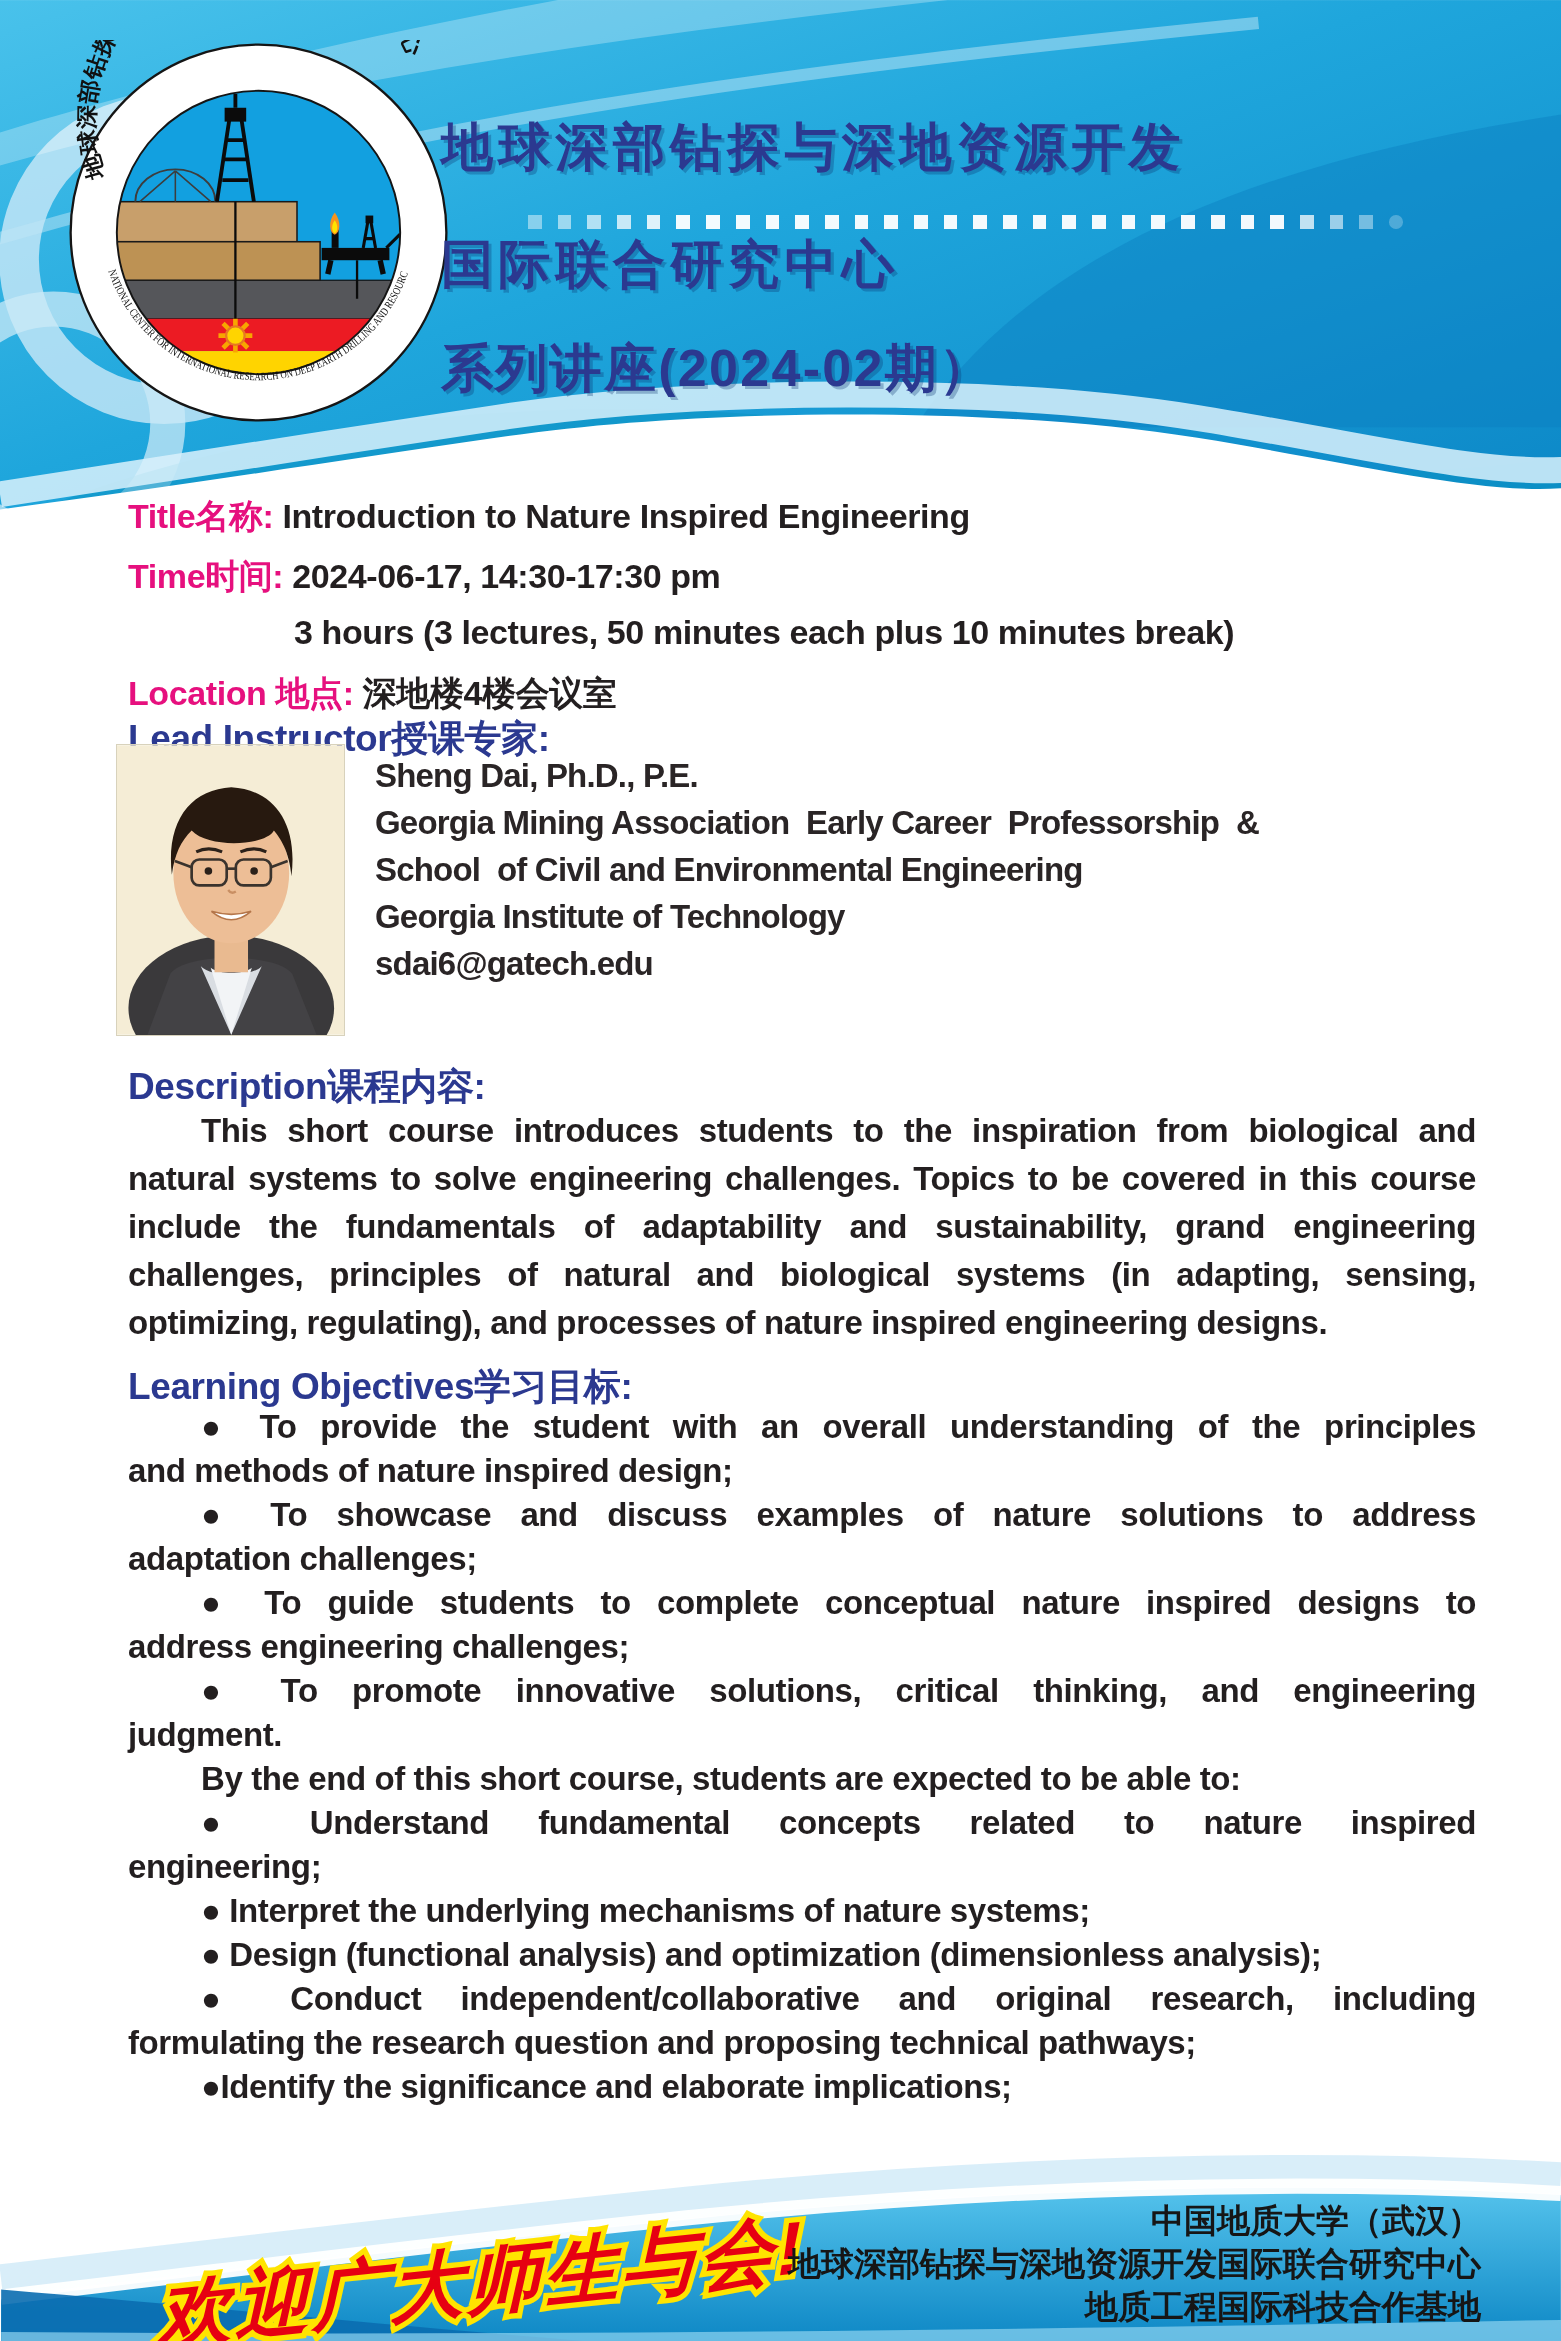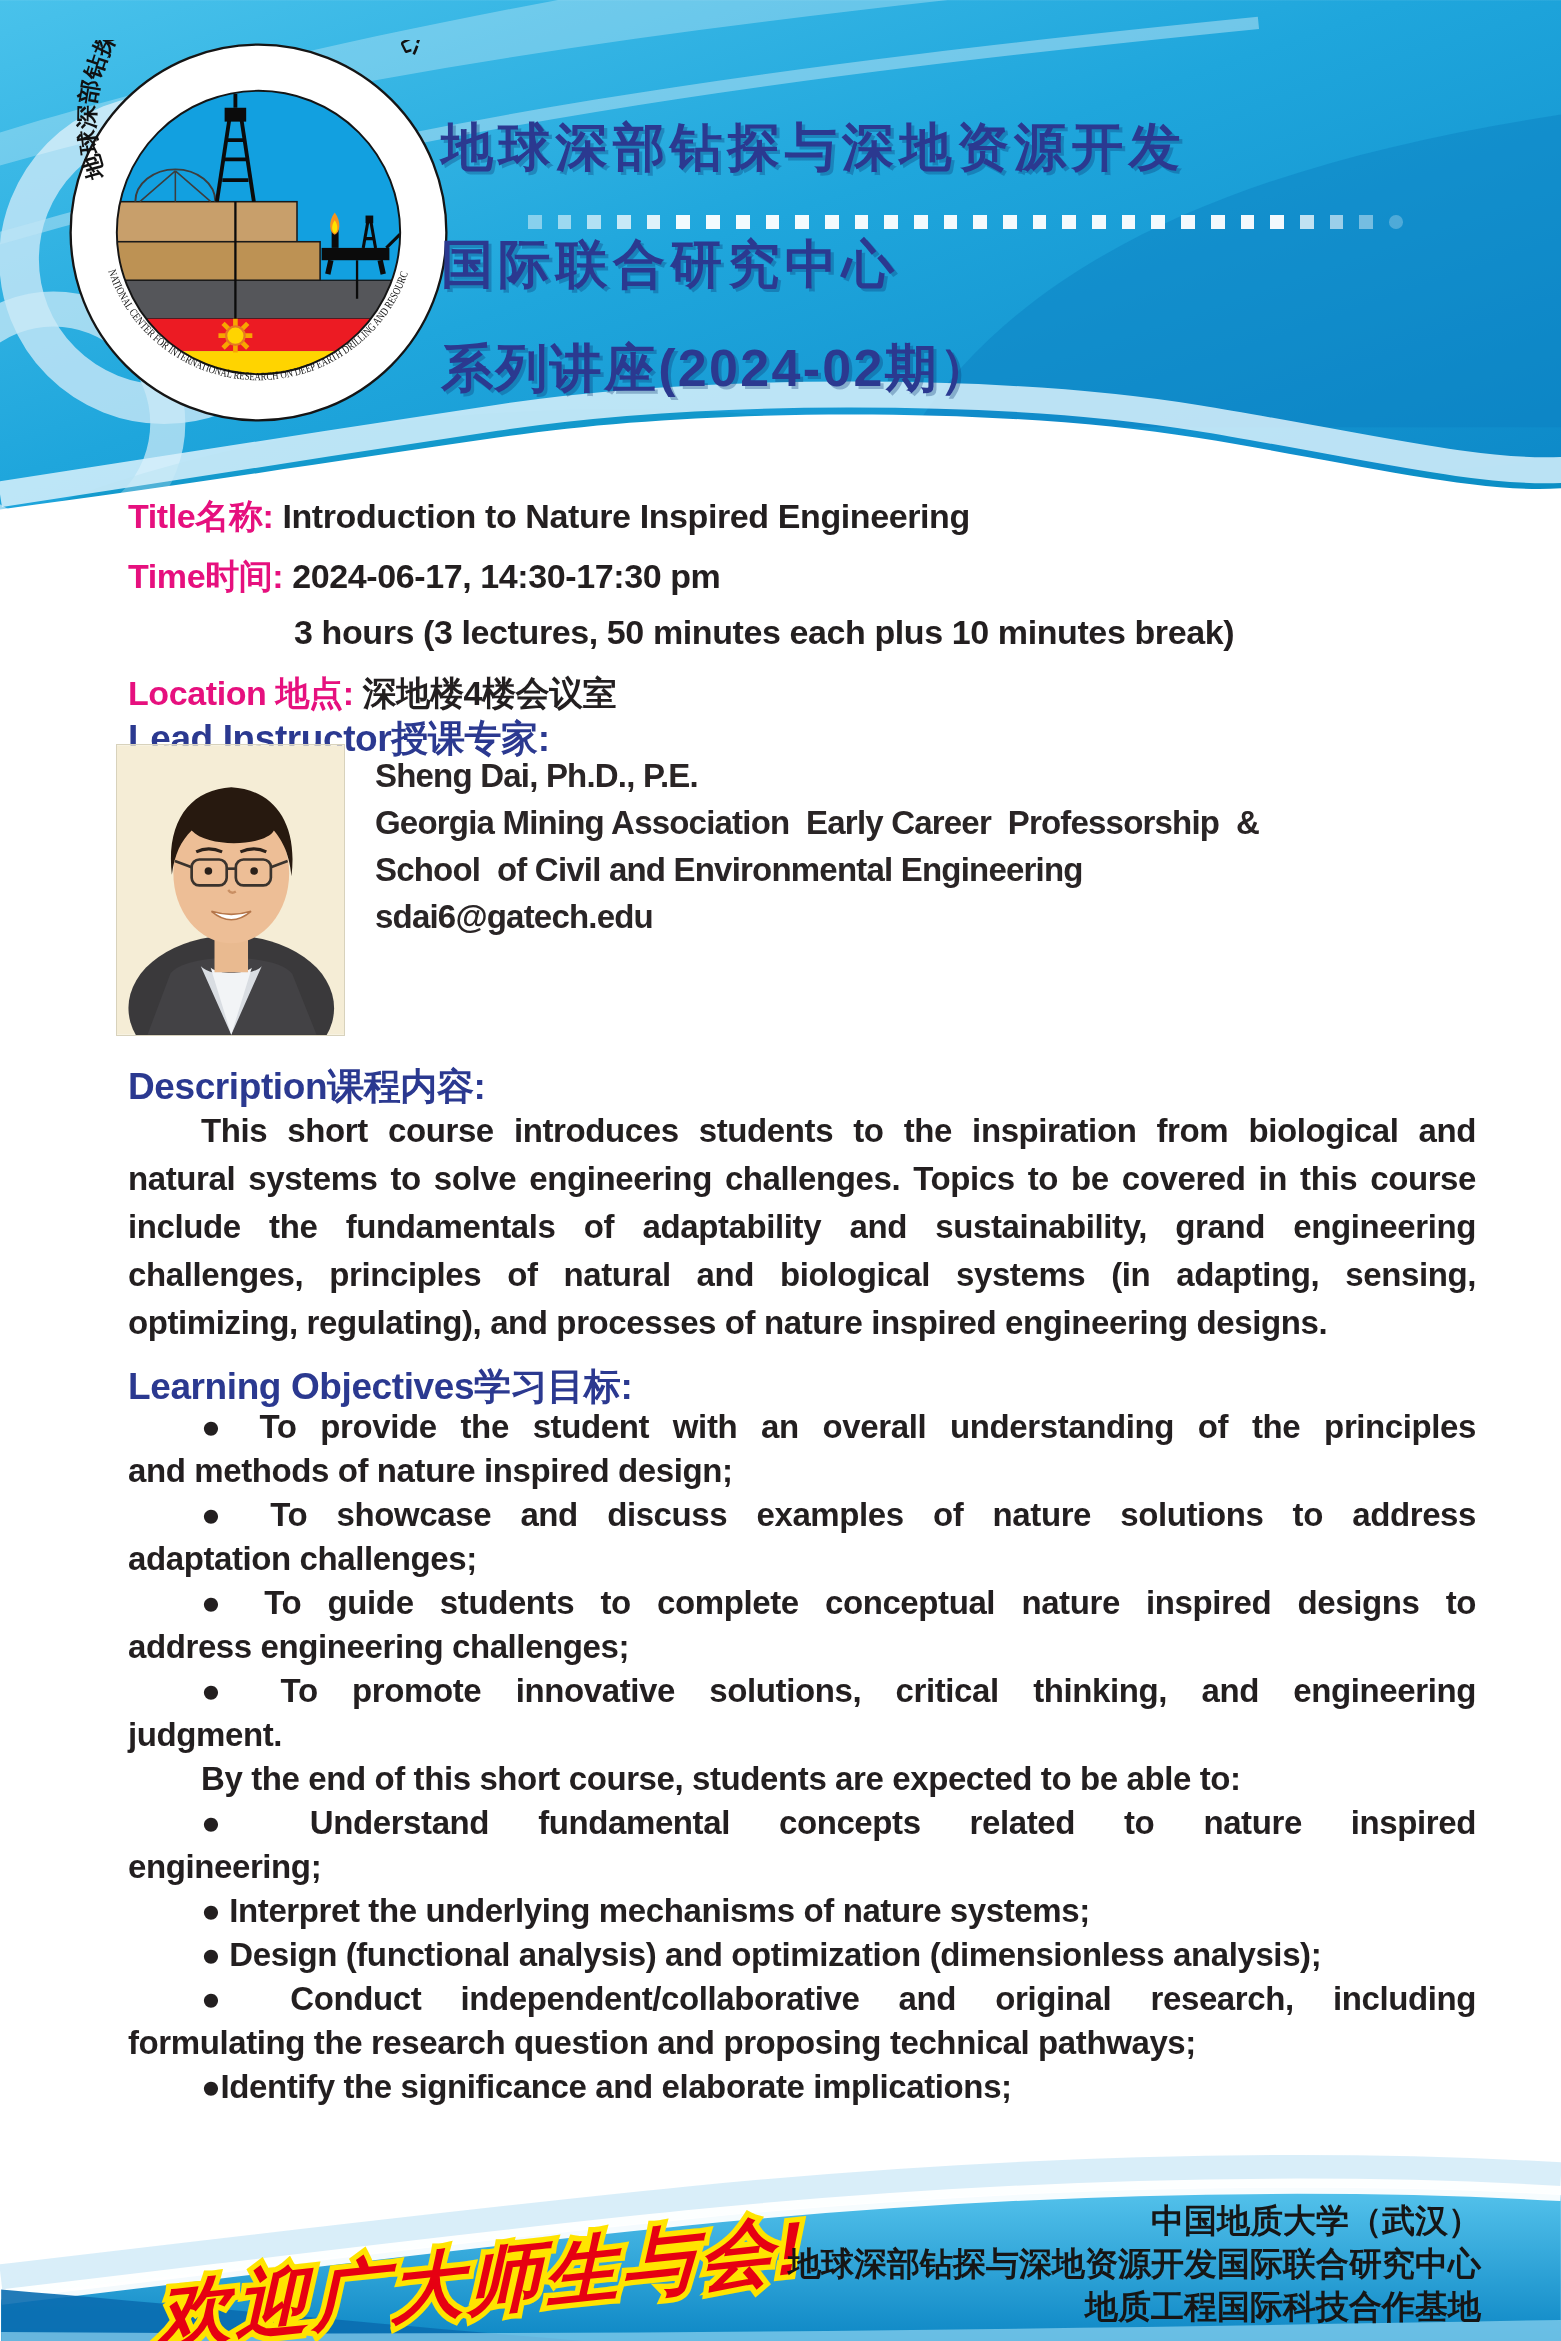--- a/index.html
+++ b/index.html
@@ -219,20 +219,21 @@
     <circle cx="120" cy="165" r="5" fill="#2b211a"></circle>
     <circle cx="180" cy="165" r="5" fill="#2b211a"></circle>
     <path d="M 146 190 Q 150 196 156 192" stroke="#c98f63" stroke-width="3" fill="none"></path>
     <path d="M 124 218 Q 150 240 176 218 Q 150 226 124 218 Z" fill="#ffffff" stroke="#b5764a" stroke-width="2"></path>
   </svg>
 
   <div class="inst-lines">
       <div>Sheng Dai, Ph.D., P.E.</div>
       <div>Georgia Mining Association  Early Career  Professorship  &amp;</div>
       <div>School  of Civil and Environmental Engineering</div>
+      <div>Georgia Institute of Technology</div>
       <div>sdai6@gatech.edu</div>
     </div>
 
   <div class="sec-heading desc-heading">Description课程内容:</div>
   <div class="desc-lines">
       <div class="j ind">This short course introduces students to the inspiration from biological and</div>
       <div class="j">natural systems to solve engineering challenges. Topics to be covered in this course</div>
       <div class="j">include the fundamentals of adaptability and sustainability, grand engineering</div>
       <div class="j">challenges, principles of natural and biological systems (in adapting, sensing,</div>
       <div>optimizing, regulating), and processes of nature inspired engineering designs.</div>

